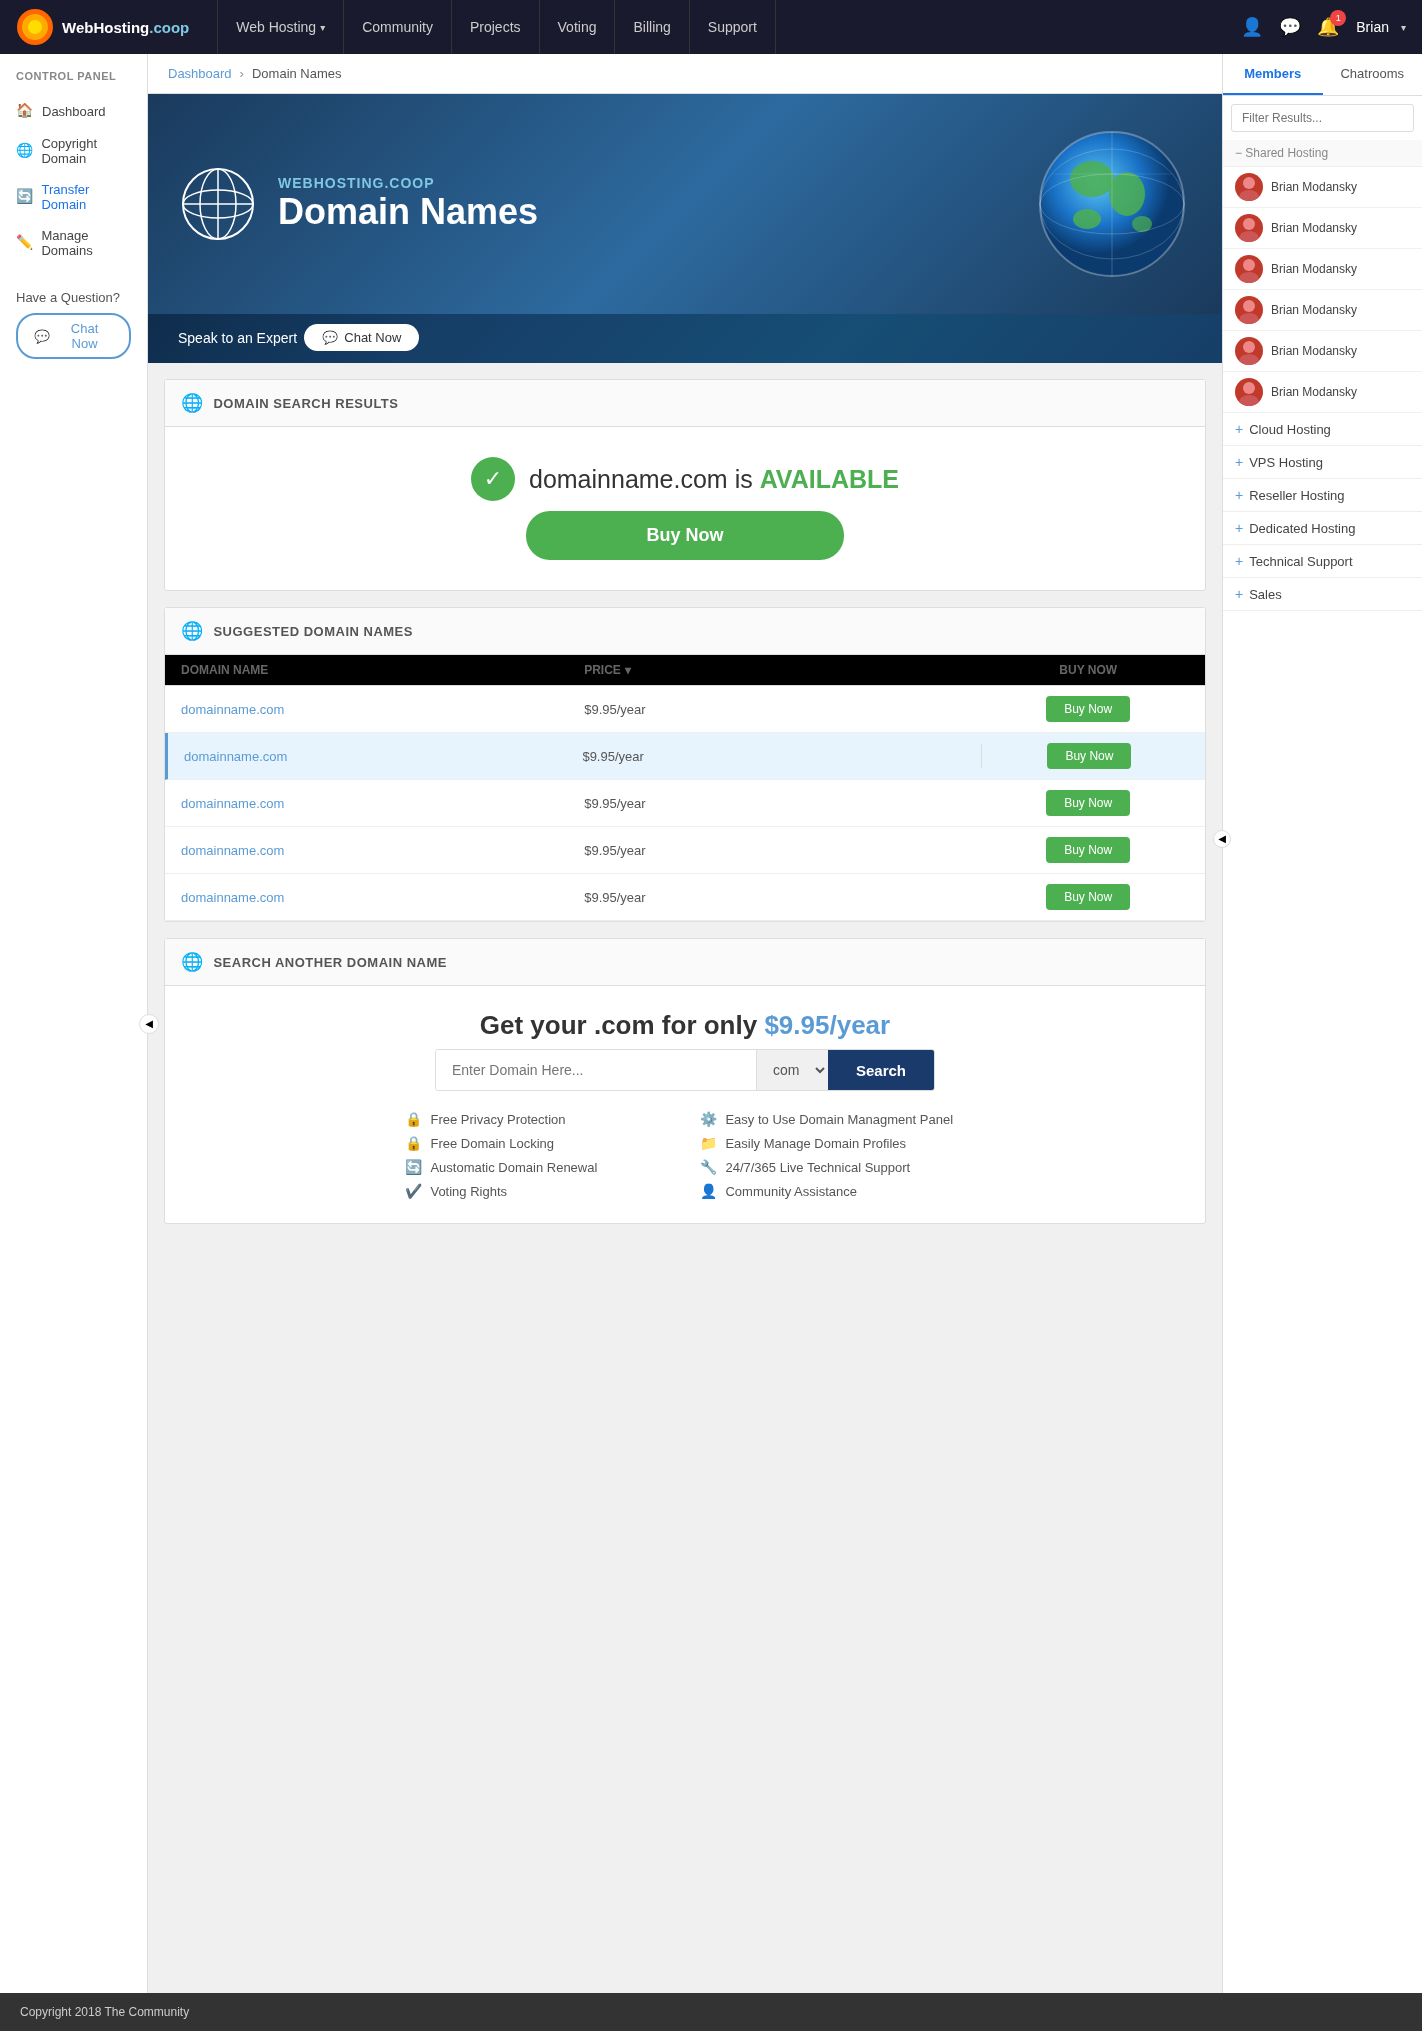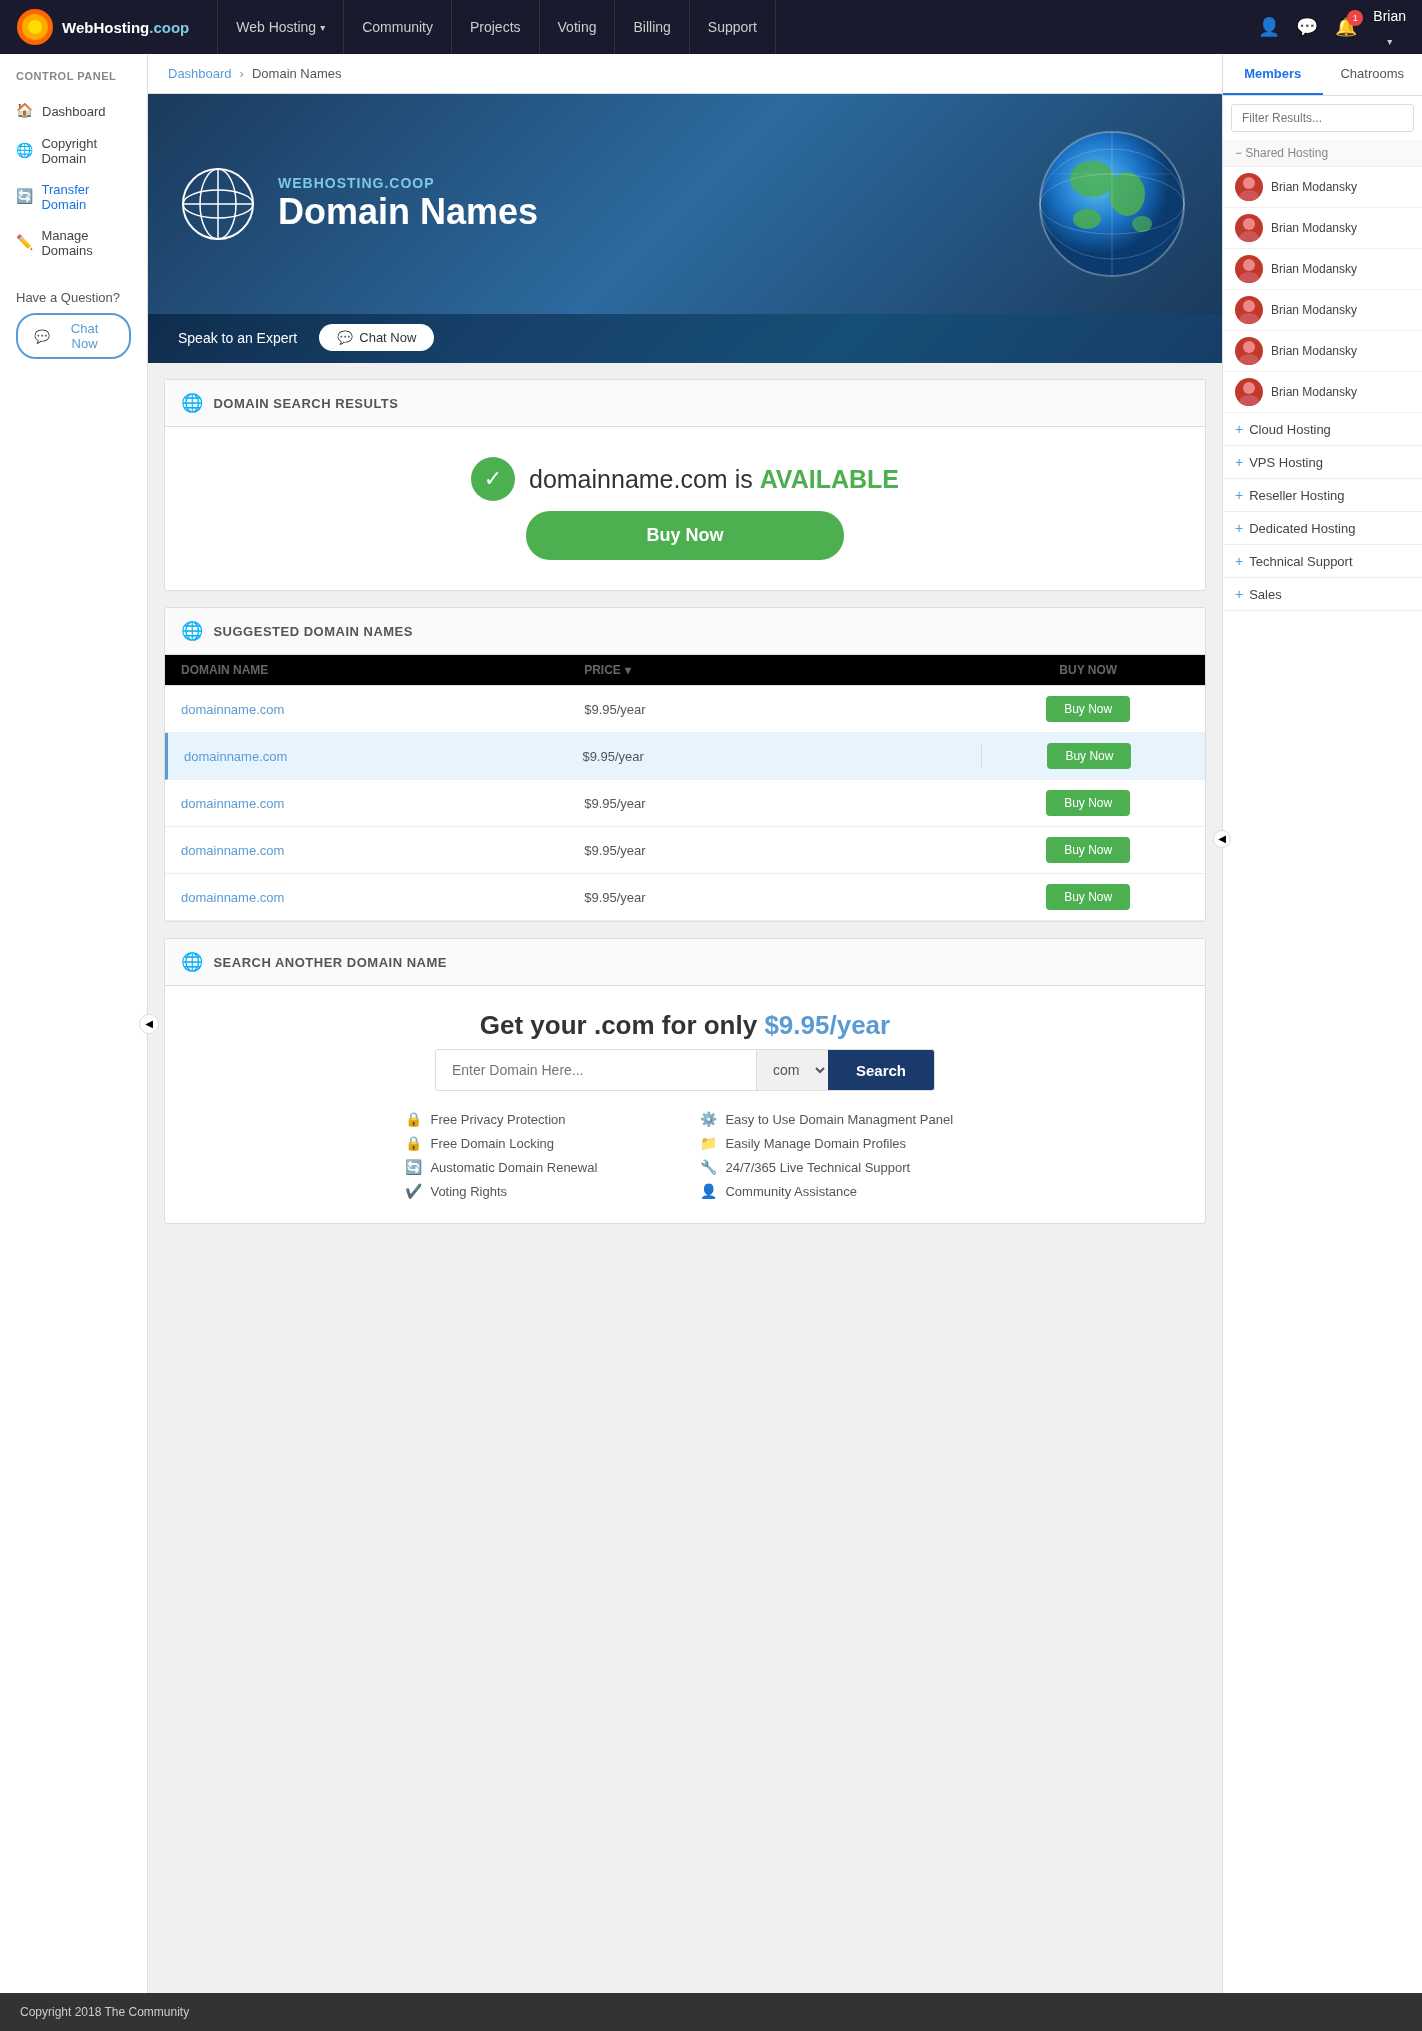--- a/index.html
+++ b/index.html
@@ -70,21 +70,20 @@
       position: absolute;
       top: -6px;
       right: -6px;
     }
     .user-area {
       display: flex;
       align-items: center;
       gap: 12px;
       color: white;
       cursor: pointer;
-      flex-direction: column;
     }
     .user-chevron { font-size: 10px; color: #ccc; }
 
     
     .main-layout {
       display: flex;
       flex: 1;
     }
 
     
@@ -178,21 +177,21 @@
     .hero-text .brand { color: #7ec8e3; font-size: 14px; font-weight: bold; letter-spacing: 1px; }
     .hero-text .title { color: white; font-size: 36px; font-weight: bold; }
     .hero-right {
       width: 160px;
       height: 160px;
       flex-shrink: 0;
     }
     .hero-bottom {
       display: flex;
       align-items: center;
-      gap: 22px;
+      gap: 7px;
       padding: 10px 30px 12px;
       background: rgba(0,0,0,0.15);
     }
     .hero-speak { color: white; font-size: 14px; }
     .hero-chat-btn {
       background: white;
       border-radius: 20px;
       padding: 6px 18px;
       cursor: pointer;
       font-size: 13px;

